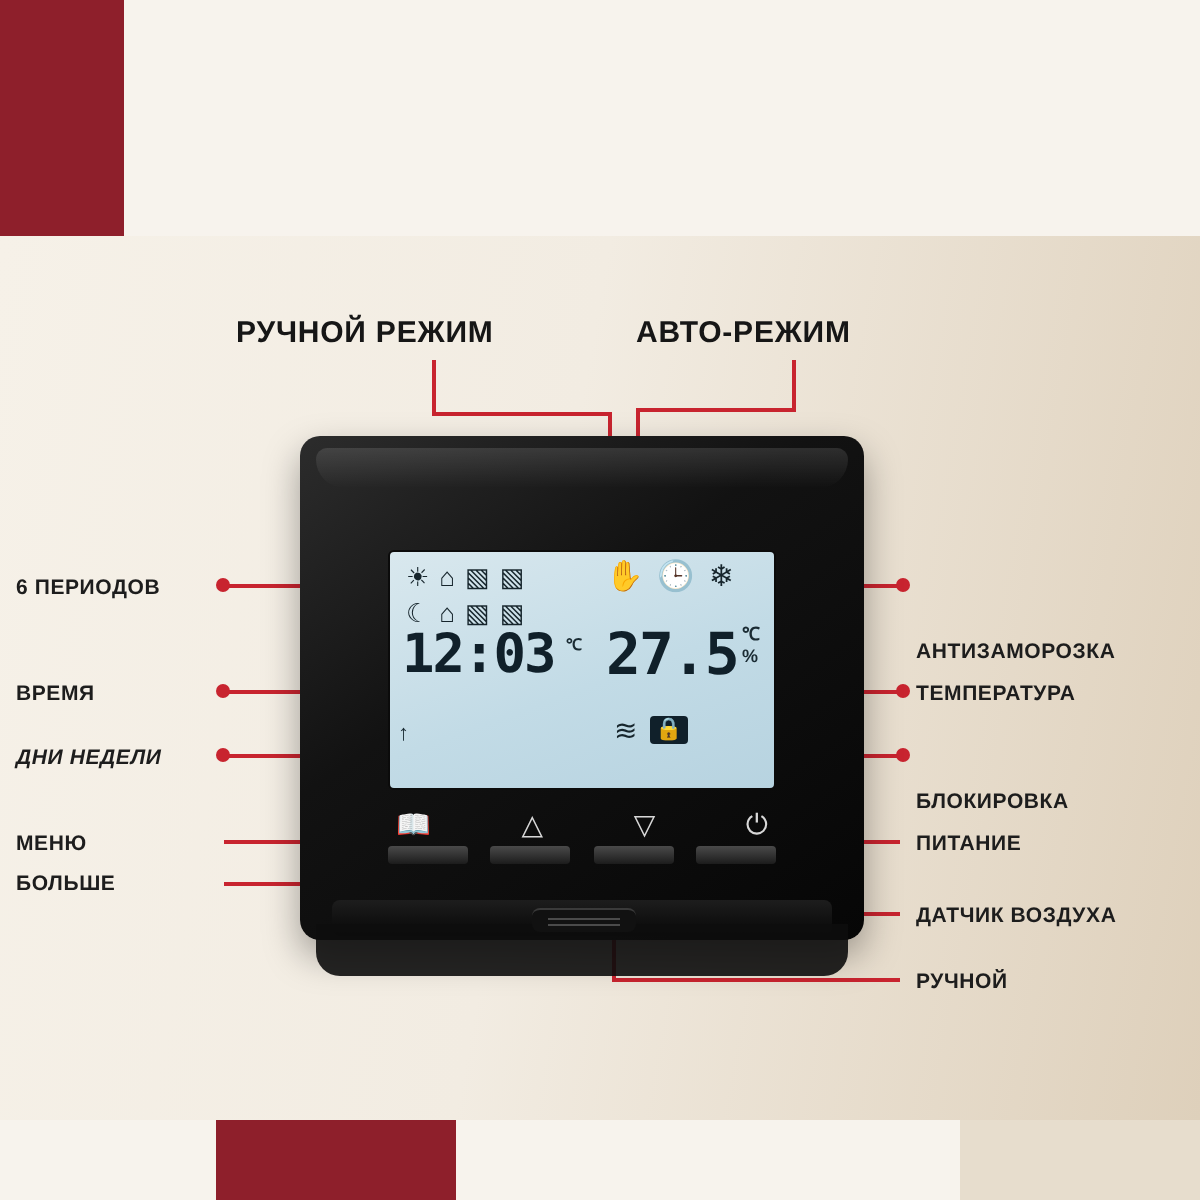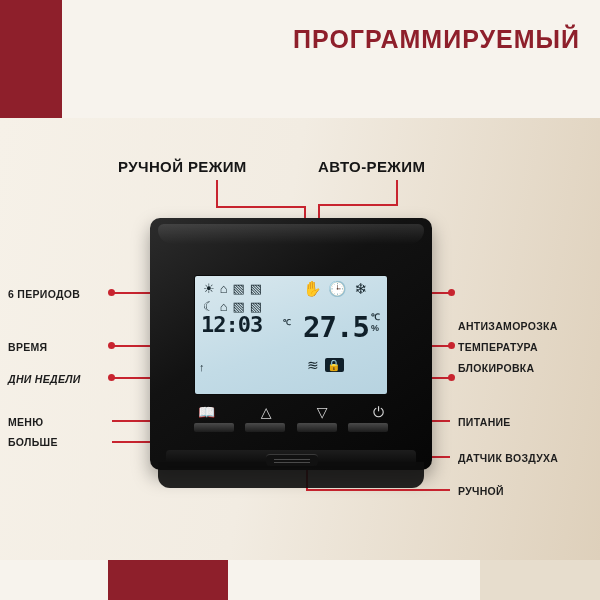--- a/index.html
+++ b/index.html
@@ -108,21 +108,21 @@
   }
   .lcd-right {
     position: absolute; left: 104px; top: 0; width: 90px; height: 120px;
   }
   .icon-row { position: absolute; display: flex; gap: 5px; align-items: center; }
   .ic { font-size: 13px; line-height: 13px; color: #16252c; }
 
   .time-val {
     position: absolute; left: 6px; top: 36px;
     font-family: "DejaVu Sans Mono", monospace;
-    font-size: 22px; font-weight: bold; letter-spacing: -1px;
+    font-size: 27px; font-weight: bold; letter-spacing: -1px;
     color: #10202a;
   }
   .time-unit {
     position: absolute; left: 88px; top: 40px; font-size: 8px; font-weight: bold;
   }
   .temp-val {
     position: absolute; left: 4px; top: 34px;
     font-family: "DejaVu Sans Mono", monospace;
     font-size: 29px; font-weight: bold; letter-spacing: -1px;
     color: #10202a;
@@ -183,21 +183,20 @@
     letter-spacing: 0.4px; white-space: nowrap;
   }
 </style>
 </head>
 <body>
 
 <div class="header">
   <div class="header-bar-left"></div>
   <div class="header-bar-left2"></div>
   <div class="header-title">
-    <div>ПРОГРАММИРУЕМЫЙ</div>
   </div>
 </div>
 
 <div class="body-bg"></div>
 
 <div class="top-label" style="left:118px; top:158px;">РУЧНОЙ РЕЖИМ</div>
 <div class="top-label" style="left:318px; top:158px;">АВТО-РЕЖИМ</div>
 
 <div class="line v" style="left:216px; top:180px; height:28px;"></div>
 <div class="line h" style="left:216px; top:206px; width:90px;"></div>
@@ -229,21 +228,21 @@
 <div class="line v" style="left:238px; top:424px; height:18px;"></div>
 
 <div class="label right" style="left:458px; top:288px;margin-top:32px;">АНТИЗАМОРОЗКА</div>
 <div class="line h" style="left:378px; top:292px; width:72px;"></div>
 <div class="dot" style="left:448px; top:289px;"></div>
 
 <div class="label right" style="left:458px; top:341px;">ТЕМПЕРАТУРА</div>
 <div class="line h" style="left:378px; top:345px; width:72px;"></div>
 <div class="dot" style="left:448px; top:342px;"></div>
 
-<div class="label right" style="left:458px; top:362px;">БЛОКИРОВКА</div>
+<div class="label right" style="left:458px; top:395px;">БЛОКИРОВКА</div>
 <div class="line h" style="left:378px; top:377px; width:72px;"></div>
 <div class="dot" style="left:448px; top:374px;"></div>
 
 <div class="label right" style="left:458px; top:416px;">ПИТАНИЕ</div>
 <div class="line h" style="left:382px; top:420px; width:68px;"></div>
 
 <div class="label right" style="left:458px; top:452px;">ДАТЧИК ВОЗДУХА</div>
 <div class="line h" style="left:376px; top:456px; width:74px;"></div>
 <div class="line v" style="left:376px; top:456px; height:6px;"></div>
 

